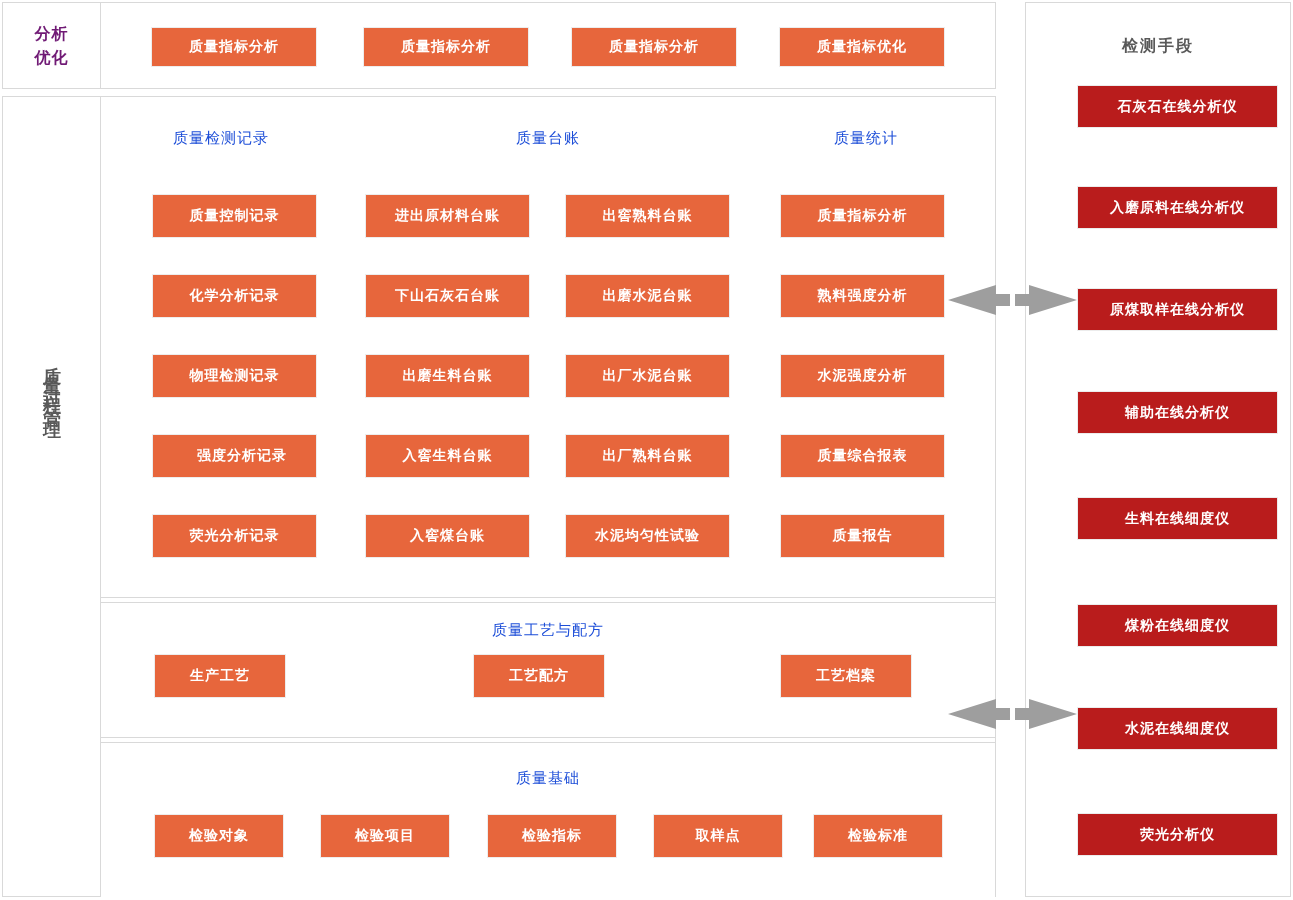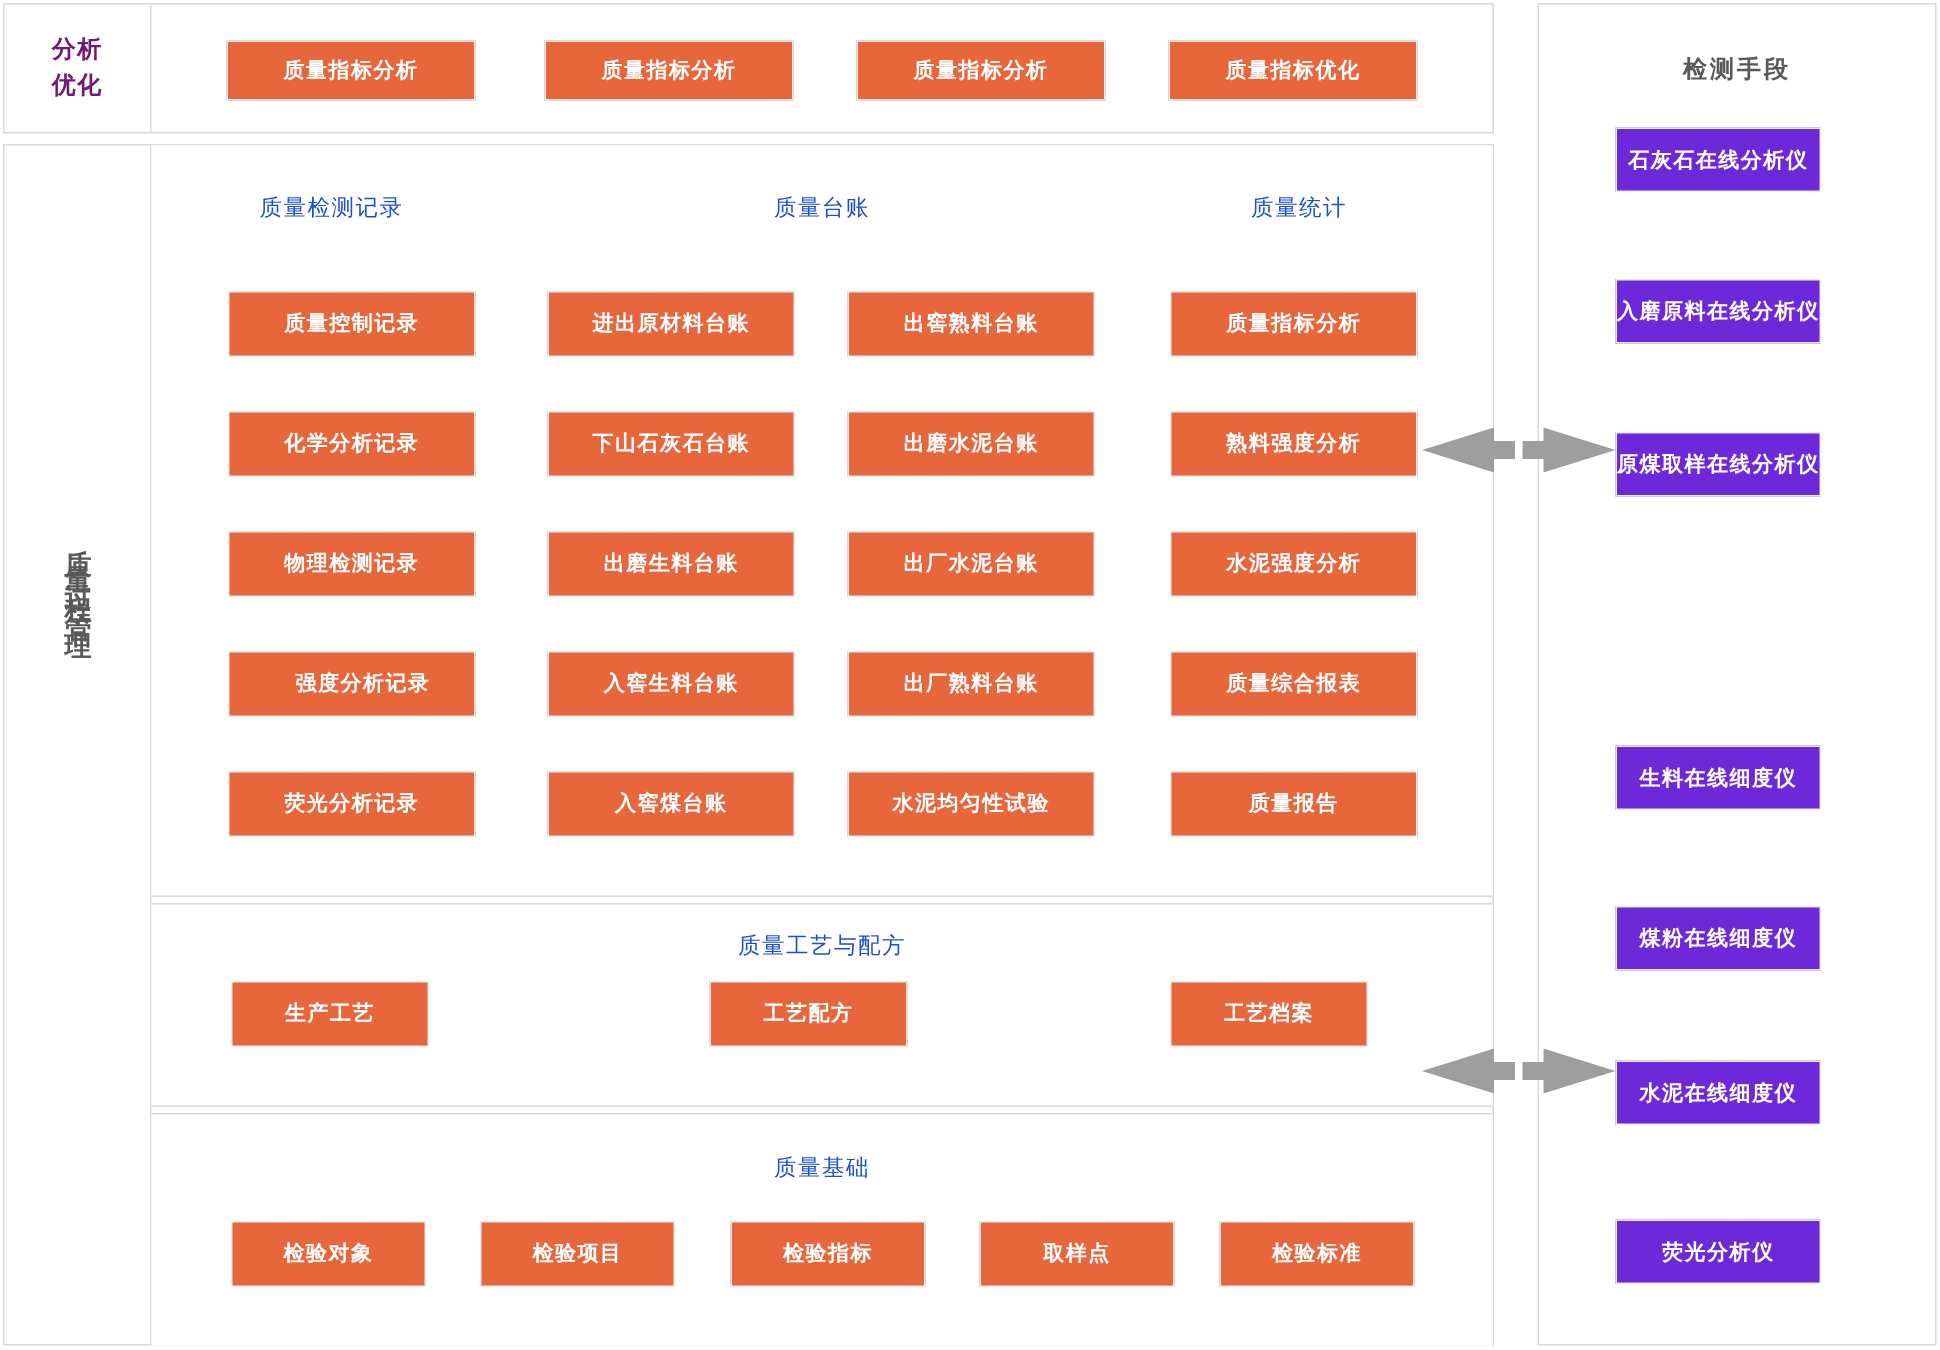--- a/index.html
+++ b/index.html
@@ -28,21 +28,21 @@
   }
   .obtn{
     position:absolute;width:165px;height:44px;background:#e7663c;border:1px solid #ededed;
     box-sizing:border-box;display:flex;align-items:center;justify-content:center;
     color:#ffffff;font-size:14px;font-weight:bold;letter-spacing:1px;white-space:nowrap;cursor:pointer;
   }
   .obtn.top{width:166px;height:40px;}
   .obtn.mid{width:132px;}
   .obtn.small{width:130px;}
   .gbtn{
-    position:absolute;width:137px;height:43px;background:#6d28d9;border:1px solid #ececec;
+    position:absolute;width:201px;height:43px;background:#b91c1c;border:1px solid #ececec;
     box-sizing:border-box;display:flex;align-items:center;justify-content:center;
     color:#ffffff;font-size:14px;font-weight:bold;letter-spacing:1px;white-space:nowrap;cursor:pointer;
   }
   .panel-title{
     position:absolute;left:0;top:33px;width:100%;text-align:center;
     font-size:16px;font-weight:bold;color:#595959;letter-spacing:2px;
   }
   .arrow{position:absolute;width:129px;height:30px;z-index:5;}
 </style>
 </head>
@@ -110,20 +110,21 @@
     <div class="obtn small" style="left:552px;top:71px;">取样点</div>
     <div class="obtn small" style="left:712px;top:71px;">检验标准</div>
   </div>
 </div>
 
 <div class="box" style="left:1025px;top:2px;width:266px;height:895px;">
   <div class="panel-title">检测手段</div>
   <div class="gbtn" style="left:51px;top:82px;">石灰石在线分析仪</div>
   <div class="gbtn" style="left:51px;top:183px;">入磨原料在线分析仪</div>
   <div class="gbtn" style="left:51px;top:285px;">原煤取样在线分析仪</div>
+  <div class="gbtn" style="left:51px;top:388px;">辅助在线分析仪</div>
   <div class="gbtn" style="left:51px;top:494px;">生料在线细度仪</div>
   <div class="gbtn" style="left:51px;top:601px;">煤粉在线细度仪</div>
   <div class="gbtn" style="left:51px;top:704px;">水泥在线细度仪</div>
   <div class="gbtn" style="left:51px;top:810px;">荧光分析仪</div>
 </div>
 
 <svg class="arrow" style="left:948px;top:285px;" viewBox="0 0 129 30">
   <polygon points="0,15 48,0 48,9 62,9 62,21 48,21 48,30" fill="#9e9e9e"></polygon>
   <polygon points="129,15 81,0 81,9 67,9 67,21 81,21 81,30" fill="#9e9e9e"></polygon>
 </svg>

